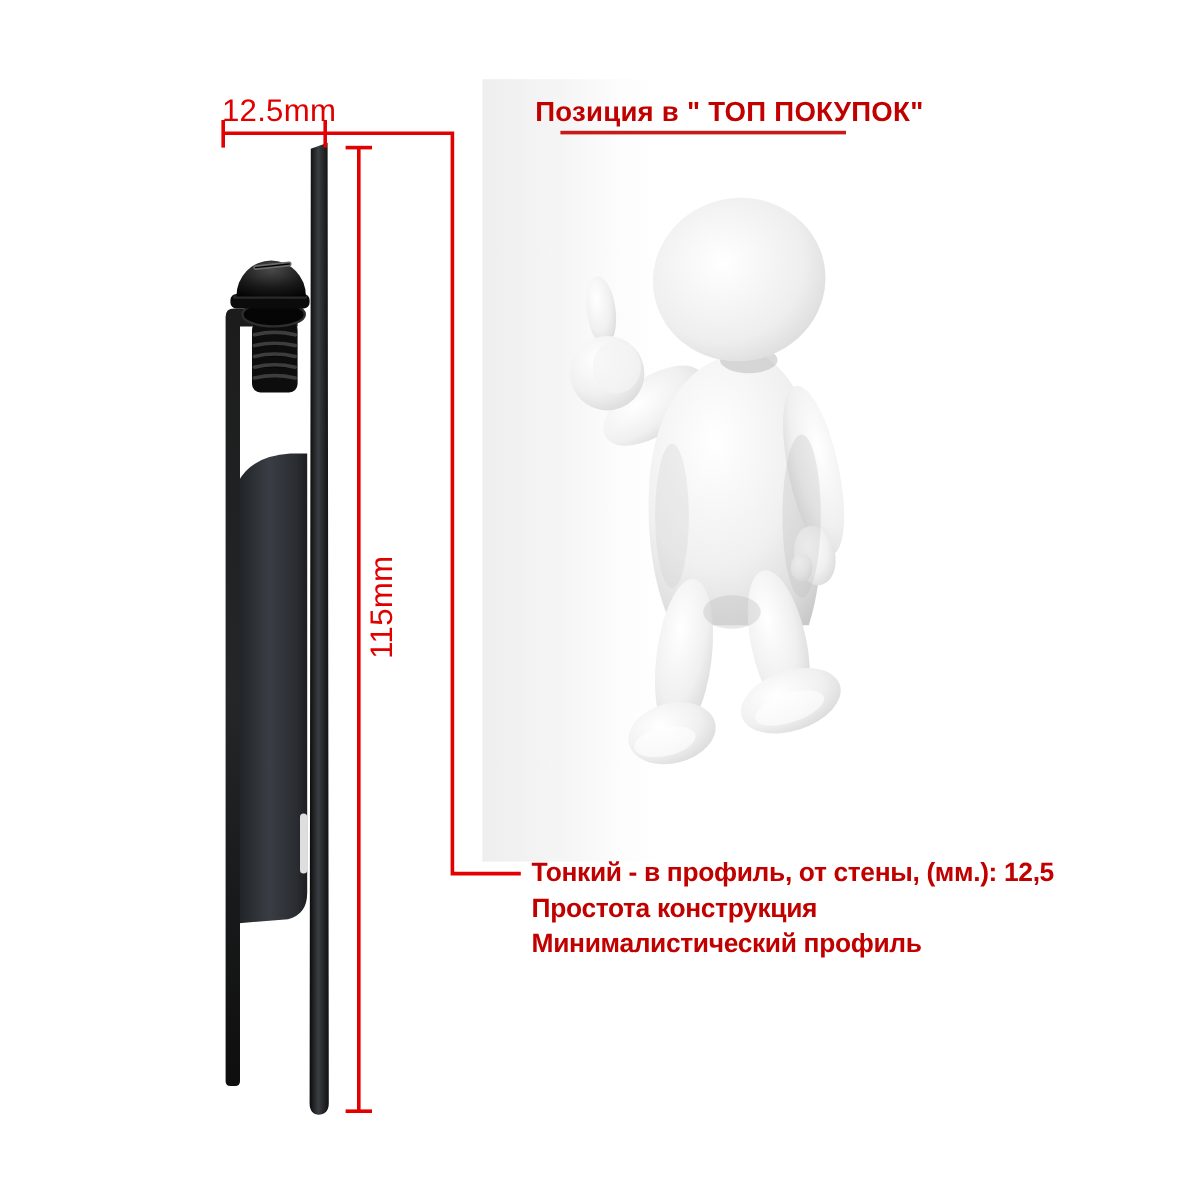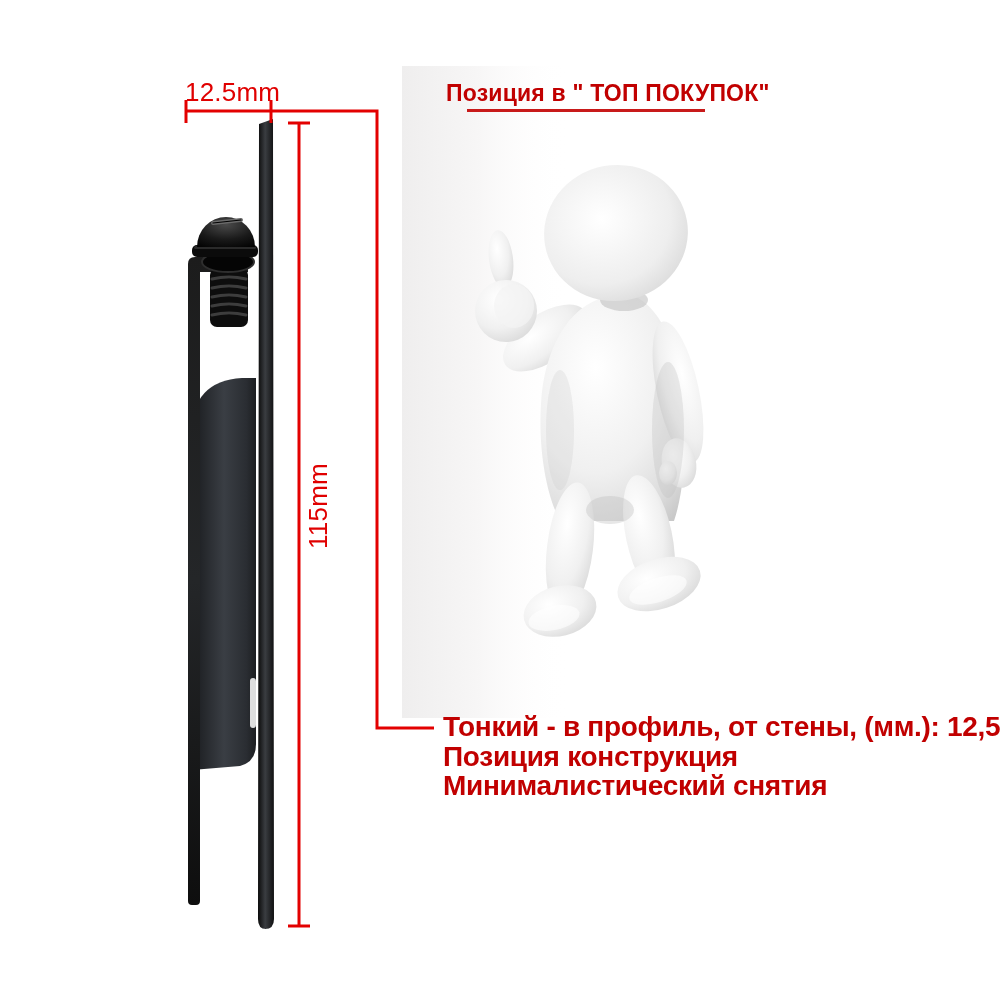--- a/index.html
+++ b/index.html
@@ -21,21 +21,21 @@
     position:absolute;left:446px;top:80px;color:#c10000;font-size:23px;
     font-weight:bold;white-space:nowrap;letter-spacing:0.2px;
   }
   .title-underline{
     position:absolute;left:467px;top:109px;width:238px;height:3px;background:#c81a1a;
   }
   .features{
     position:absolute;left:443px;top:712px;width:480px;
   }
   .feature-line{
-    color:#c10000;font-size:28px;font-weight:bold;line-height:29.5px;
+    color:#c10000;font-size:22px;font-weight:bold;line-height:29.5px;
     white-space:nowrap;letter-spacing:-0.3px;
   }
 </style>
 </head>
 <body>
 
 <div id="canvas">
 
   <svg id="scene" viewBox="0 0 1000 1000">
     <defs>
@@ -185,17 +185,17 @@
 
   <div class="dim-label width-label">12.5mm</div>
 
   <div class="dim-label height-label">115mm</div>
 
   <div class="page-title">Позиция в " ТОП ПОКУПОК"</div>
   <div class="title-underline"></div>
 
   <div class="features">
     <div class="feature-line">Тонкий - в профиль, от стены, (мм.): 12,5</div>
-    <div class="feature-line">Позиция конструкция</div>
-    <div class="feature-line">Минималистический снятия</div>
+    <div class="feature-line">Простота конструкция</div>
+    <div class="feature-line">Минималистический профиль</div>
   </div>
 
 </div>
 
 </body></html>

